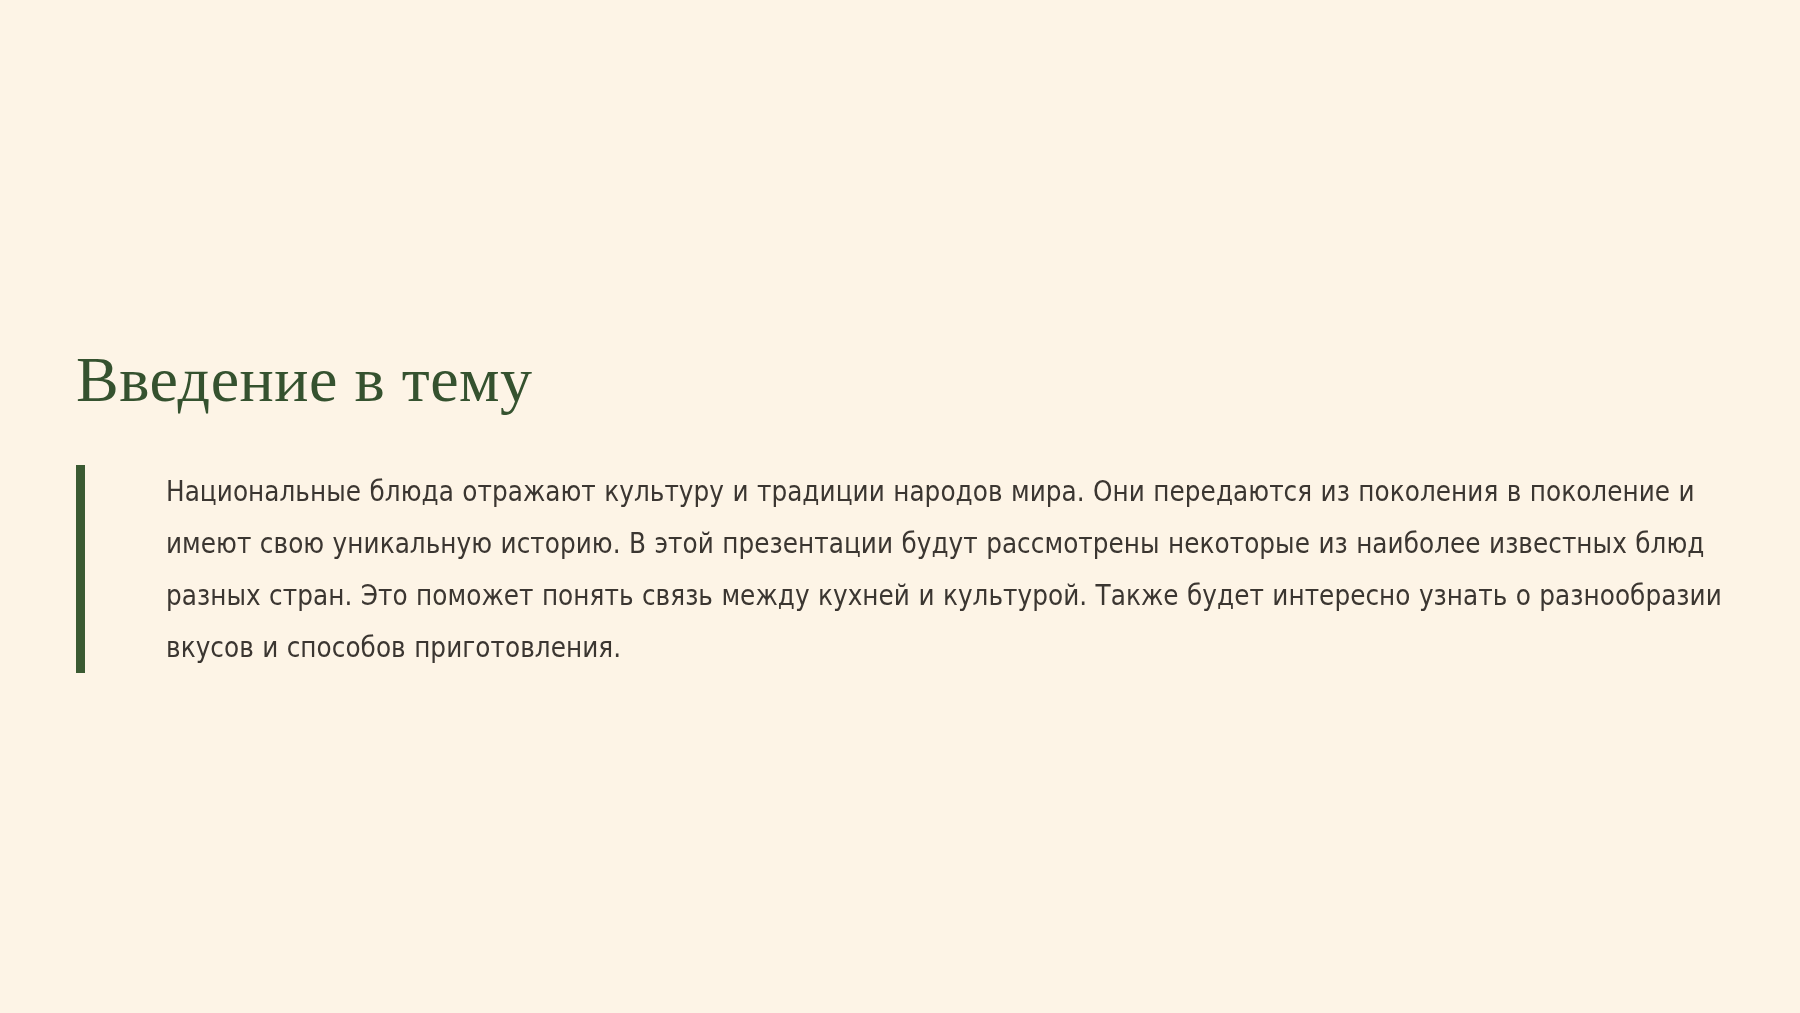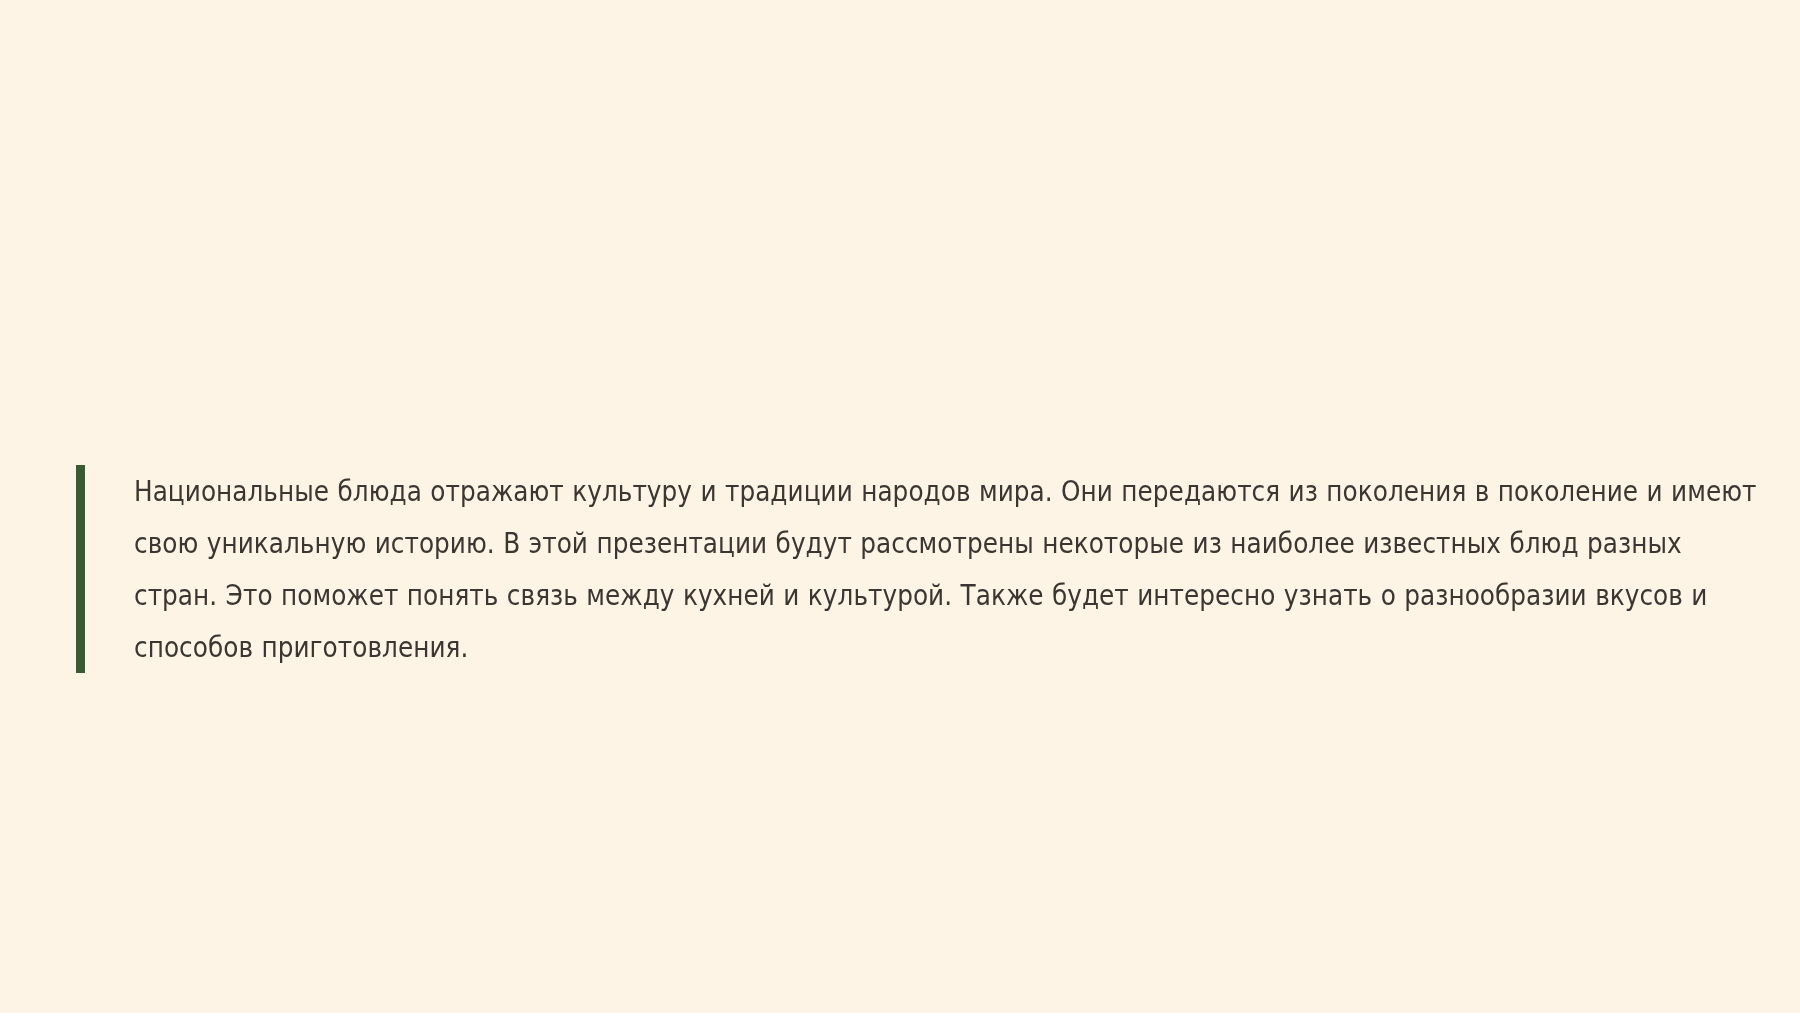--- a/index.html
+++ b/index.html
@@ -40,20 +40,21 @@
   }
 
   
   .body-block {
     position: absolute;
     left: 76px;
     top: 465px;
     width: 1690px;
     display: flex;
     align-items: stretch;
+    gap: 32px;
   }
 
   .accent-bar {
     flex: 0 0 auto;
     width: 9px;
     min-height: 193px;
     background: #3b5a32;
     border-radius: 0;
   }
 
@@ -73,20 +74,21 @@
     letter-spacing: 0.05px;
     text-align: left;
     word-spacing: 0.5px;
   }
 </style>
 </head>
 <body style="background: rgb(253, 244, 230);">
 
 <div class="slide" style="background: rgb(253, 244, 230);">
 
+  <h1 class="slide-title" style="color: rgb(53, 82, 47);">Введение в тему</h1>
 
   <div class="body-block">
     <div class="accent-bar" style="background: rgb(59, 90, 50);"></div>
     <div class="body-text-wrap">
       <p class="body-paragraph" style="color: rgb(59, 54, 49);">Национальные блюда отражают культуру и традиции народов мира. Они передаются из поколения в поколение и имеют свою уникальную историю. В этой презентации будут рассмотрены некоторые из наиболее известных блюд разных стран. Это поможет понять связь между кухней и культурой. Также будет интересно узнать о разнообразии вкусов и способов приготовления.</p>
     </div>
   </div>
 
 </div>
 

